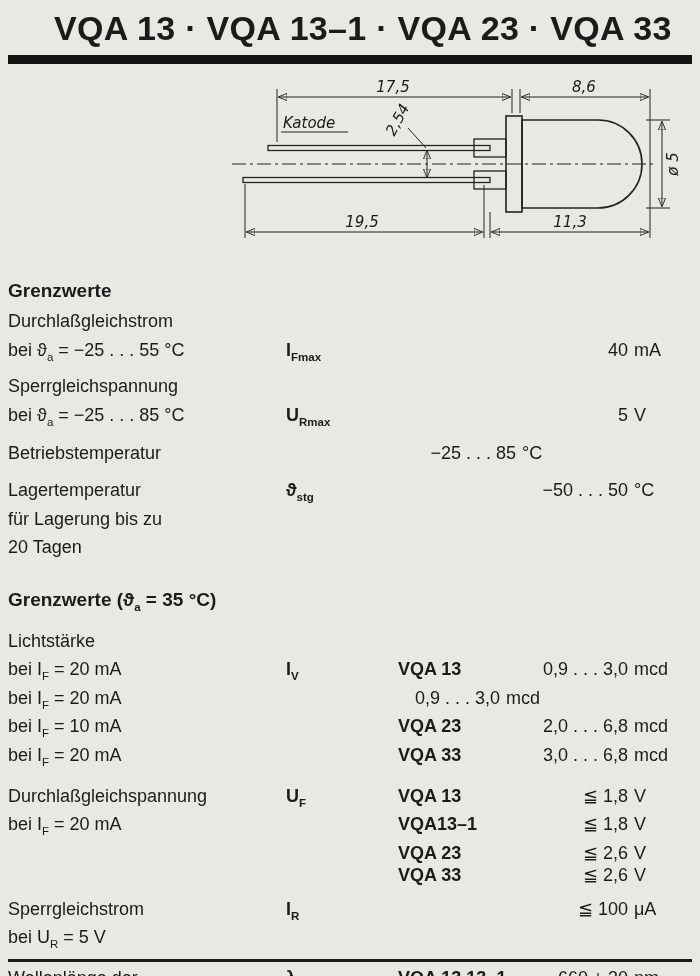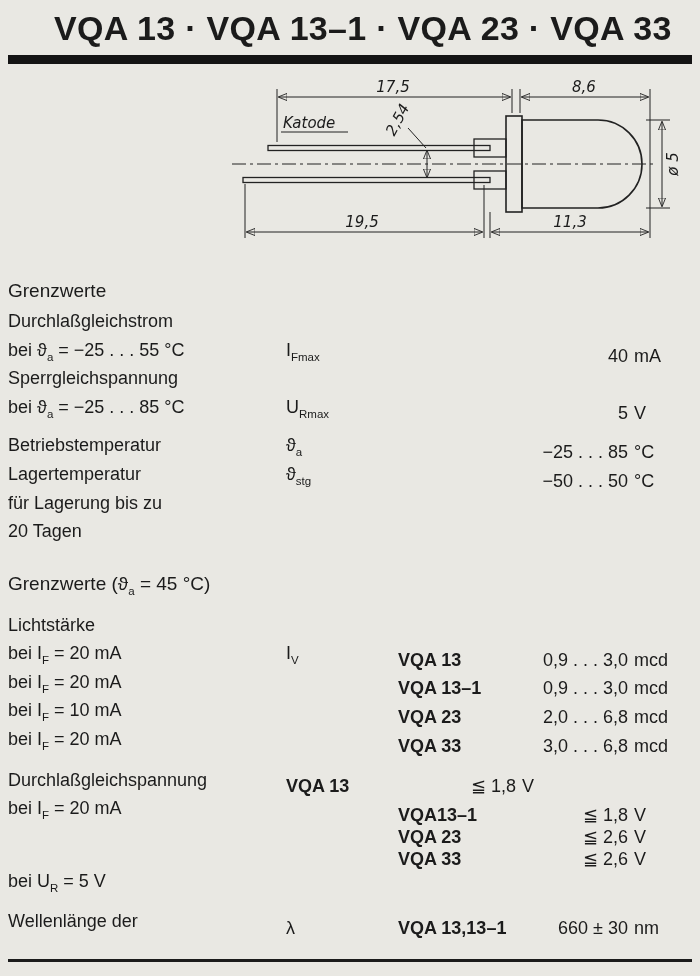--- a/index.html
+++ b/index.html
@@ -11,31 +11,31 @@
   .title{
     position:absolute;top:9px;left:10px;
     font-size:34px;font-weight:bold;letter-spacing:.3px;white-space:nowrap;margin-left:44px;
   }
   .rule-thick{position:absolute;top:55px;left:8px;width:684px;height:9px;background:#141414}
   .rule-thin{position:absolute;top:959px;left:8px;width:684px;height:2.5px;background:#1b1b1b}
   .drawing{position:absolute;top:80px;left:0;width:700px;height:196px}
   .drawing line,.drawing rect,.drawing path{stroke:#222;fill:none}
   .drawing text{font-family:"DejaVu Sans", sans-serif;font-style:italic;font-size:15px;fill:#1b1b1b;stroke:none}
   .specs{position:absolute;top:280px;left:8px;width:688px}
-  .h{font-size:19px;font-weight:normal;line-height:22px}
+  .h{font-size:19px;font-weight:bold;line-height:22px}
   .h-kenn{margin-top:24px;margin-bottom:12px}
   .h-grenz{margin-bottom:8px}
-  .srow{display:flex;align-items:flex-end;line-height:22px;font-size:18px}
+  .srow{display:flex;align-items:flex-start;line-height:22px;font-size:18px}
   .c-label{width:278px;flex:none;white-space:nowrap}
-  .c-sym{width:112px;flex:none;font-weight:normal;white-space:nowrap}
+  .c-sym{width:112px;flex:none;font-weight:bold;white-space:nowrap}
   .c-type{width:128px;flex:none;font-weight:bold;white-space:nowrap}
   .c-num{width:102px;flex:none;text-align:right;white-space:nowrap}
   .c-unit{width:58px;flex:none;padding-left:6px;white-space:nowrap}
   sub{font-size:11.5px;letter-spacing:0}
-  .gap8{}
+  .gap8{margin-top:8px}
   .gap10{margin-top:10px}
   .gap12{margin-top:12px}
 </style>
 </head>
 <body>
 
 <div class="title">VQA 13 · VQA 13–1 · VQA 23 · VQA 33</div>
 <div class="rule-thick"></div>
 
 <svg class="drawing" viewBox="0 0 700 196" xmlns="http://www.w3.org/2000/svg">
@@ -116,21 +116,20 @@
   </div>
   <div class="srow">
     <span class="c-label"><span>bei ϑ</span><sub>a</sub><span> = −25 . . . 85 °C</span></span>
     <span class="c-sym"><span>U</span><sub>Rmax</sub></span>
     <span class="c-type"></span>
     <span class="c-num">5</span>
     <span class="c-unit">V</span>
   </div>
   <div class="srow gap10">
     <span class="c-label"><span>Betriebstemperatur</span><sub></sub><span></span></span>
-    <span class="c-sym"><span>ϑ</span><sub>a</sub></span>
     <span class="c-type"></span>
     <span class="c-num">−25 . . . 85</span>
     <span class="c-unit">°C</span>
   </div>
   <div class="srow gap8">
     <span class="c-label"><span>Lagertemperatur</span><sub></sub><span></span></span>
     <span class="c-sym"><span>ϑ</span><sub>stg</sub></span>
     <span class="c-type"></span>
     <span class="c-num">−50 . . . 50</span>
     <span class="c-unit">°C</span>
@@ -143,59 +142,59 @@
     <span class="c-unit"></span>
   </div>
   <div class="srow">
     <span class="c-label"><span>20 Tagen</span><sub></sub><span></span></span>
     <span class="c-sym"></span>
     <span class="c-type"></span>
     <span class="c-num"></span>
     <span class="c-unit"></span>
   </div>
 
-  <div class="h h-kenn"><span>Grenzwerte (ϑ</span><sub>a</sub><span> = 45 °C)</span></div>
+  <div class="h h-kenn"><span>Grenzwerte (ϑ</span><sub>a</sub><span> = 35 °C)</span></div>
 
   <div class="srow">
     <span class="c-label"><span>Lichtstärke</span><sub></sub><span></span></span>
     <span class="c-sym"><span></span><sub></sub></span>
     <span class="c-type"></span>
     <span class="c-num"></span>
     <span class="c-unit"></span>
   </div>
   <div class="srow">
     <span class="c-label"><span>bei I</span><sub>F</sub><span> = 20 mA</span></span>
     <span class="c-sym"><span>I</span><sub>V</sub></span>
     <span class="c-type">VQA 13</span>
     <span class="c-num">0,9 . . . 3,0</span>
     <span class="c-unit">mcd</span>
   </div>
   <div class="srow">
     <span class="c-label"><span>bei I</span><sub>F</sub><span> = 20 mA</span></span>
     <span class="c-sym"><span></span><sub></sub></span>
-    <span class="c-type">VQA 13–1</span>
     <span class="c-num">0,9 . . . 3,0</span>
     <span class="c-unit">mcd</span>
   </div>
   <div class="srow">
     <span class="c-label"><span>bei I</span><sub>F</sub><span> = 10 mA</span></span>
     <span class="c-sym"><span></span><sub></sub></span>
     <span class="c-type">VQA 23</span>
     <span class="c-num">2,0 . . . 6,8</span>
     <span class="c-unit">mcd</span>
   </div>
   <div class="srow">
     <span class="c-label"><span>bei I</span><sub>F</sub><span> = 20 mA</span></span>
     <span class="c-sym"><span></span><sub></sub></span>
     <span class="c-type">VQA 33</span>
     <span class="c-num">3,0 . . . 6,8</span>
     <span class="c-unit">mcd</span>
   </div>
   <div class="srow gap12">
     <span class="c-label"><span>Durchlaßgleichspannung</span><sub></sub><span></span></span>
+    <span class="c-sym"><span>U</span><sub>F</sub></span>
     <span class="c-type">VQA 13</span>
     <span class="c-num">≦ 1,8</span>
     <span class="c-unit">V</span>
   </div>
   <div class="srow">
     <span class="c-label"><span>bei I</span><sub>F</sub><span> = 20 mA</span></span>
     <span class="c-sym"><span></span><sub></sub></span>
     <span class="c-type">VQA13–1</span>
     <span class="c-num">≦ 1,8</span>
     <span class="c-unit">V</span>
@@ -206,20 +205,27 @@
     <span class="c-type">VQA 23</span>
     <span class="c-num">≦ 2,6</span>
     <span class="c-unit">V</span>
   </div>
   <div class="srow">
     <span class="c-label"><span></span><sub></sub><span></span></span>
     <span class="c-sym"><span></span><sub></sub></span>
     <span class="c-type">VQA 33</span>
     <span class="c-num">≦ 2,6</span>
     <span class="c-unit">V</span>
+  </div>
+  <div class="srow gap12">
+    <span class="c-label"><span>Sperrgleichstrom</span><sub></sub><span></span></span>
+    <span class="c-sym"><span>I</span><sub>R</sub></span>
+    <span class="c-type"></span>
+    <span class="c-num">≦ 100</span>
+    <span class="c-unit">μA</span>
   </div>
   <div class="srow">
     <span class="c-label"><span>bei U</span><sub>R</sub><span> = 5 V</span></span>
     <span class="c-sym"></span>
     <span class="c-type"></span>
     <span class="c-num"></span>
     <span class="c-unit"></span>
   </div>
   <div class="srow gap12">
     <span class="c-label"><span>Wellenlänge der</span><sub></sub><span></span></span>

